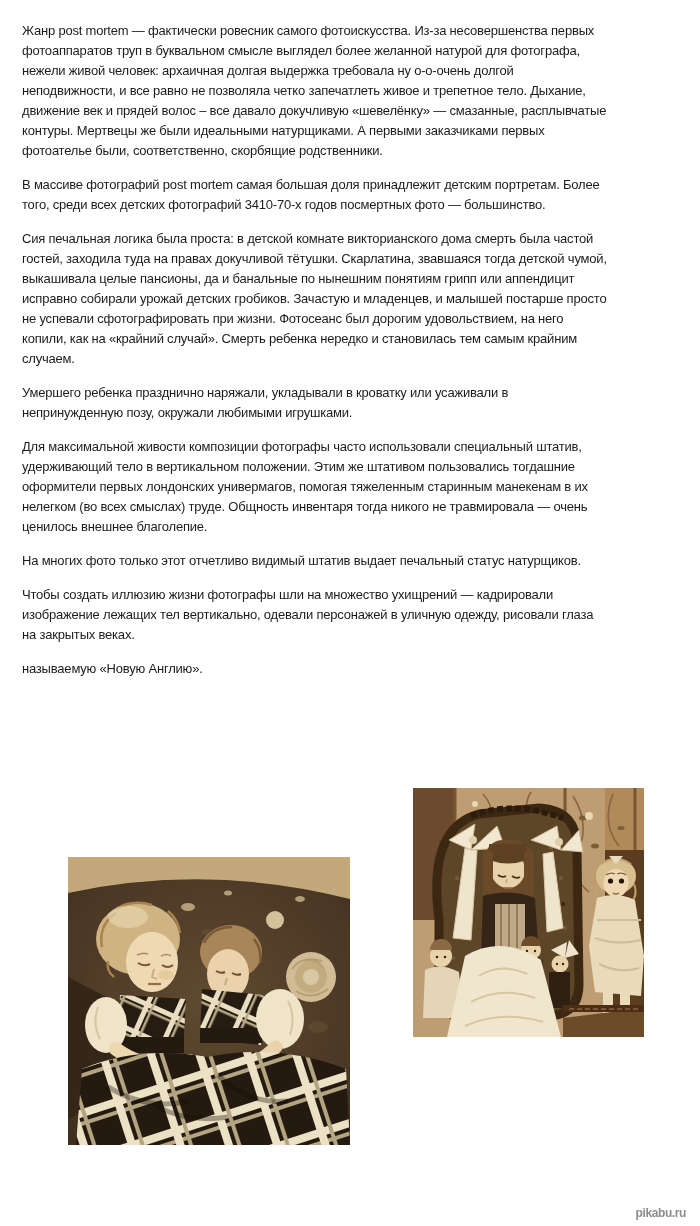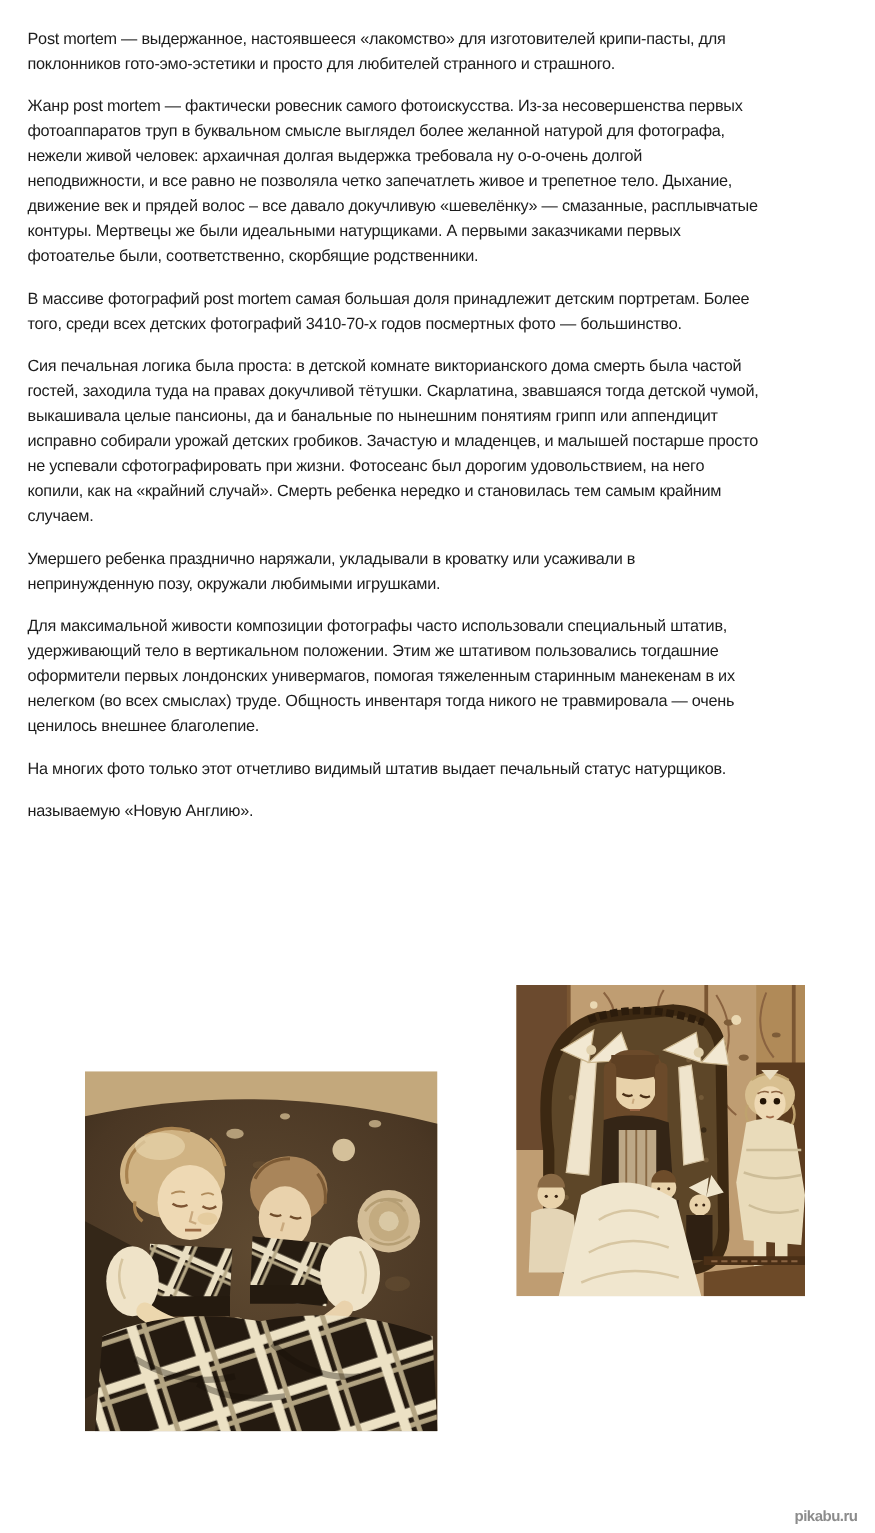--- a/index.html
+++ b/index.html
@@ -36,22 +36,20 @@
     letter-spacing: -0.4px;
     color: var(--watermark-color, #8c8c8c);
     text-shadow: -1px -1px 0 #ffffff, 1px -1px 0 #ffffff,
                  -1px  1px 0 #ffffff, 1px  1px 0 #ffffff;
   }
 </style>
 </head>
 <body>
 
 <main class="article">
-  <p>Post mortem — выдержанное, настоявшееся «лакомство» для изготовителей крипи-пасты, для
-поклонников гото-эмо-эстетики и просто для любителей странного и страшного.</p>
   <p>Жанр post mortem — фактически ровесник самого фотоискусства. Из-за несовершенства первых
 фотоаппаратов труп в буквальном смысле выглядел более желанной натурой для фотографа,
 нежели живой человек: архаичная долгая выдержка требовала ну о-о-очень долгой
 неподвижности, и все равно не позволяла четко запечатлеть живое и трепетное тело. Дыхание,
 движение век и прядей волос – все давало докучливую «шевелёнку» — смазанные, расплывчатые
 контуры. Мертвецы же были идеальными натурщиками. А первыми заказчиками первых
 фотоателье были, соответственно, скорбящие родственники.</p>
   <p>В массиве фотографий post mortem самая большая доля принадлежит детским портретам. Более
 того, среди всех детских фотографий 3410-70-х годов посмертных фото — большинство.</p>
   <p>Сия печальная логика была проста: в детской комнате викторианского дома смерть была частой
@@ -62,20 +60,23 @@
 копили, как на «крайний случай». Смерть ребенка нередко и становилась тем самым крайним
 случаем.</p>
   <p>Умершего ребенка празднично наряжали, укладывали в кроватку или усаживали в
 непринужденную позу, окружали любимыми игрушками.</p>
   <p>Для максимальной живости композиции фотографы часто использовали специальный штатив,
 удерживающий тело в вертикальном положении. Этим же штативом пользовались тогдашние
 оформители первых лондонских универмагов, помогая тяжеленным старинным манекенам в их
 нелегком (во всех смыслах) труде. Общность инвентаря тогда никого не травмировала — очень
 ценилось внешнее благолепие.</p>
   <p>На многих фото только этот отчетливо видимый штатив выдает печальный статус натурщиков.</p>
+  <p>Чтобы создать иллюзию жизни фотографы шли на множество ухищрений — кадрировали
+изображение лежащих тел вертикально, одевали персонажей в уличную одежду, рисовали глаза
+на закрытых веках.</p>
   <p>называемую «Новую Англию».</p>
 </main>
 
 <figure class="photo-left">
   <svg viewBox="0 0 282 288" preserveAspectRatio="none" aria-hidden="true">
     <defs>
       <pattern id="plaidS" width="30" height="30" patternUnits="userSpaceOnUse" patternTransform="rotate(24)">
         <rect width="30" height="30" fill="#261c11"></rect>
         <rect y="10" width="30" height="5" fill="#e9dec2"></rect>
         <rect y="17" width="30" height="2.5" fill="#b7a987"></rect>

